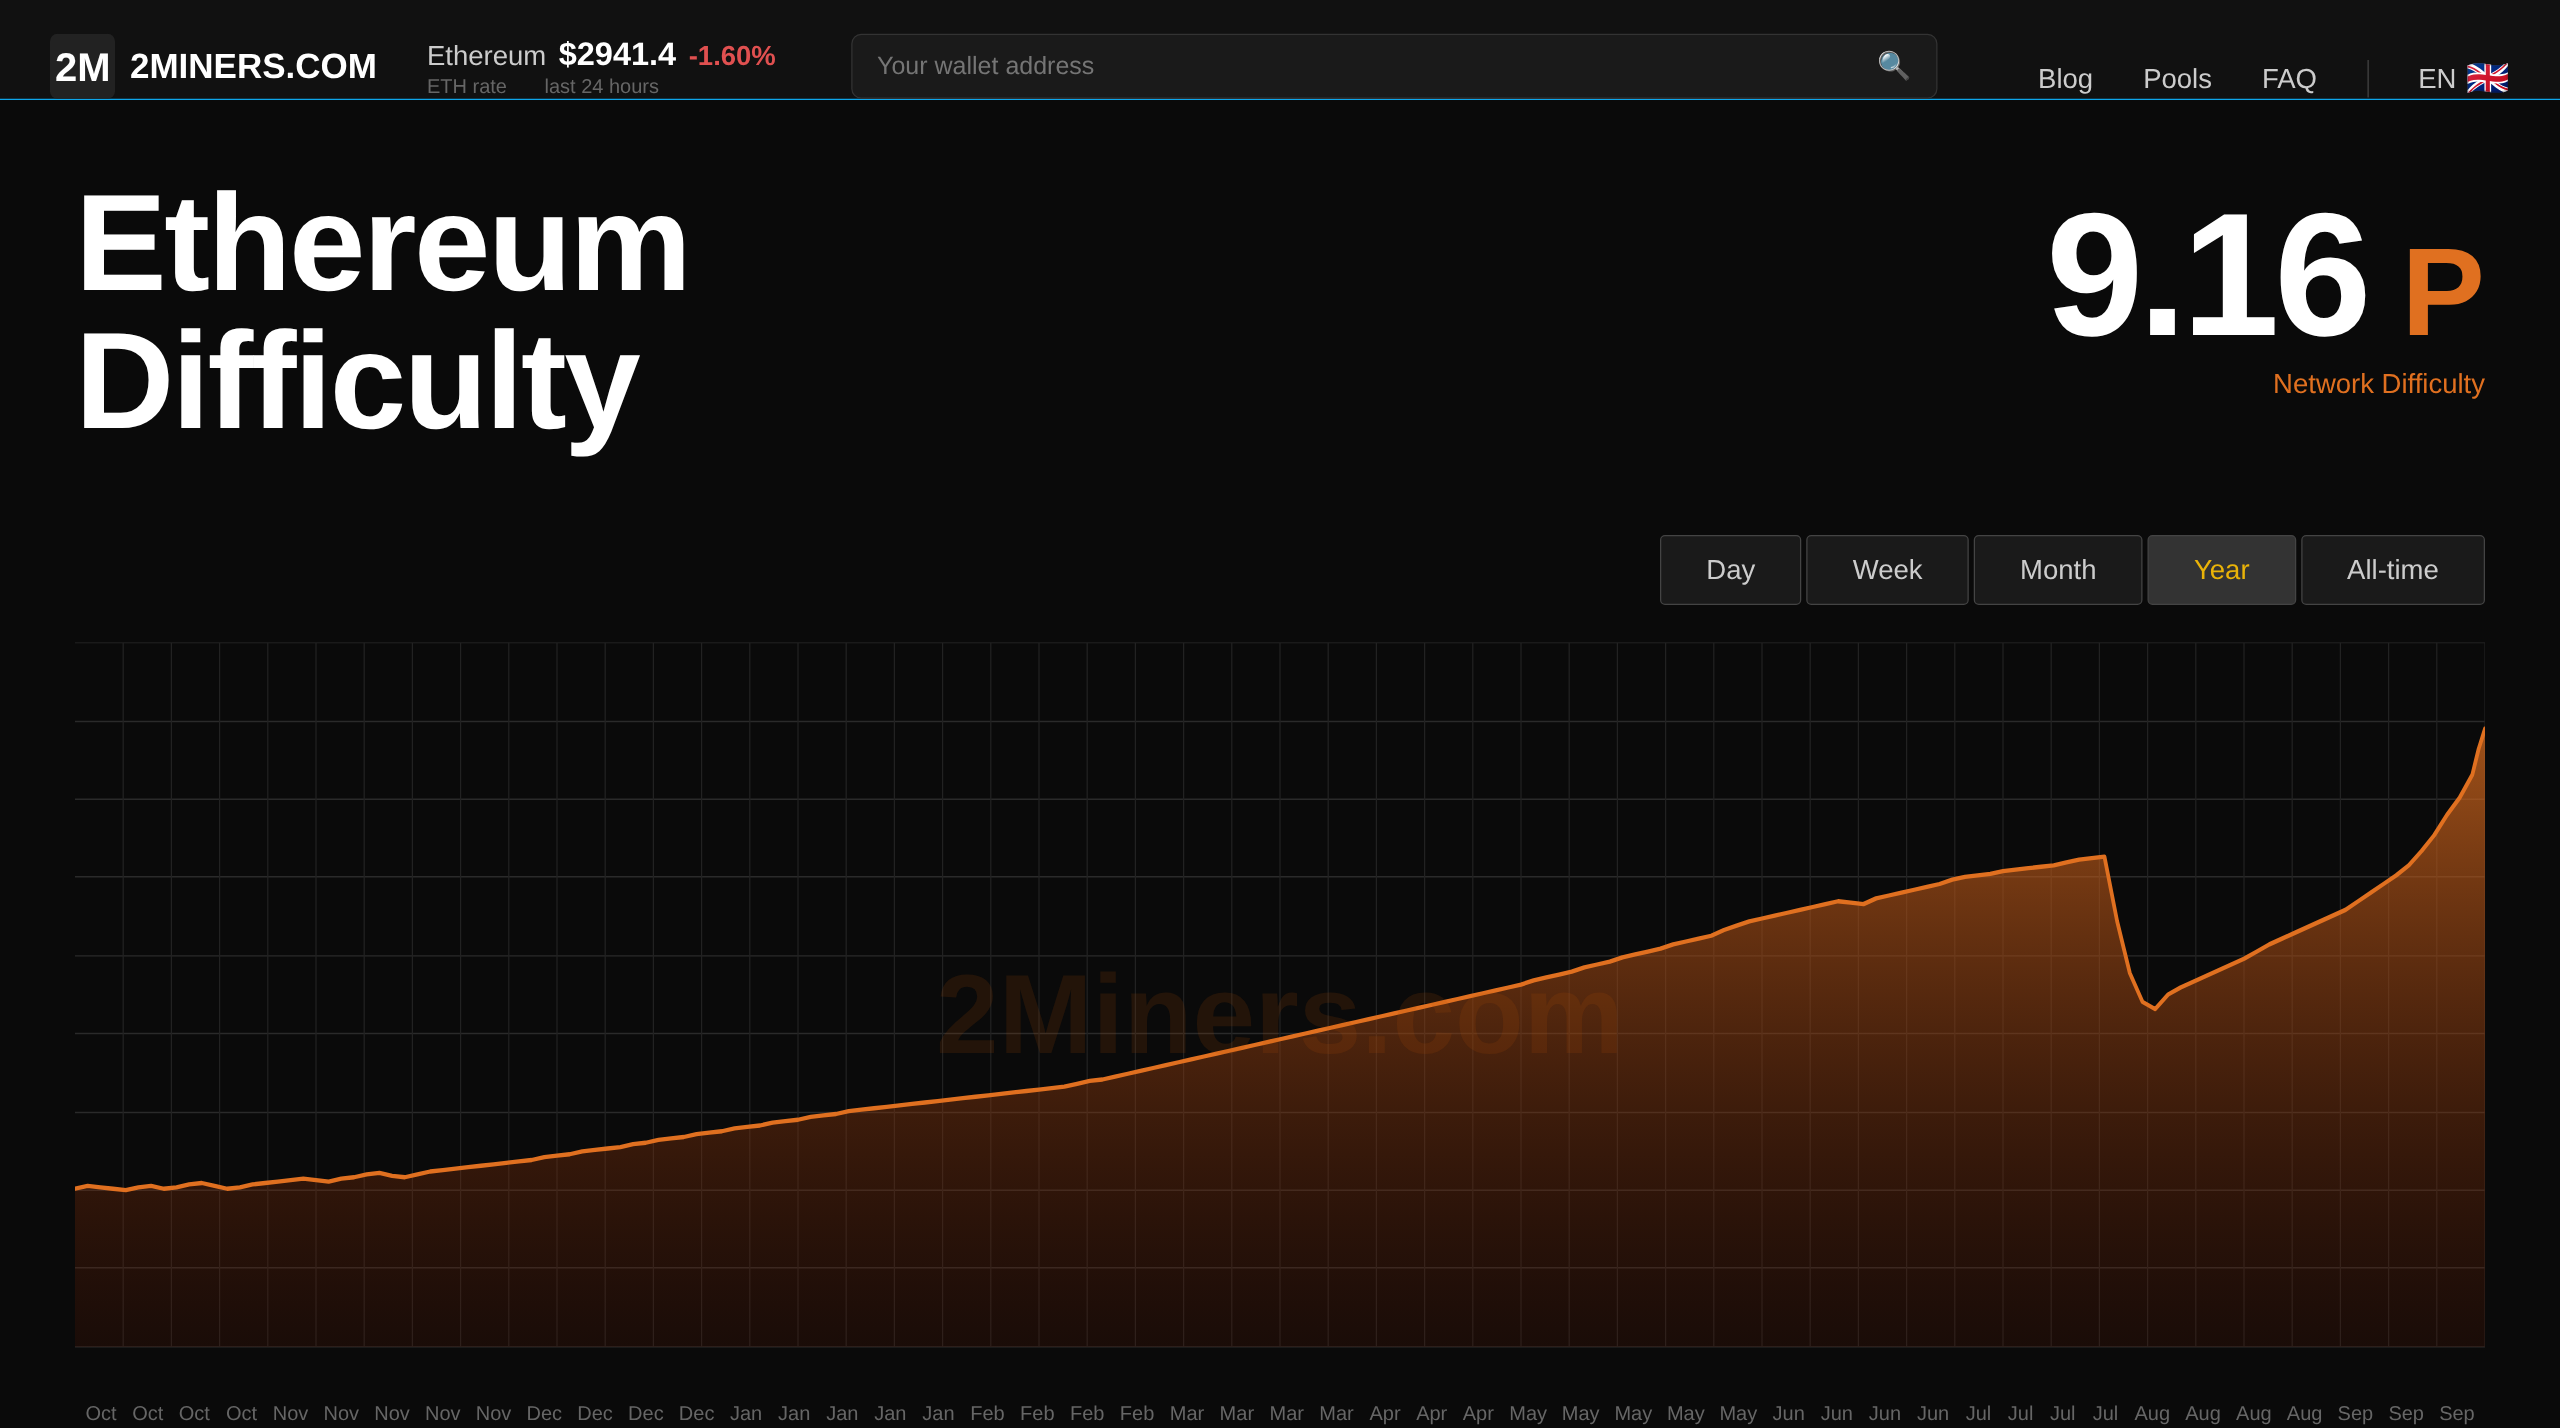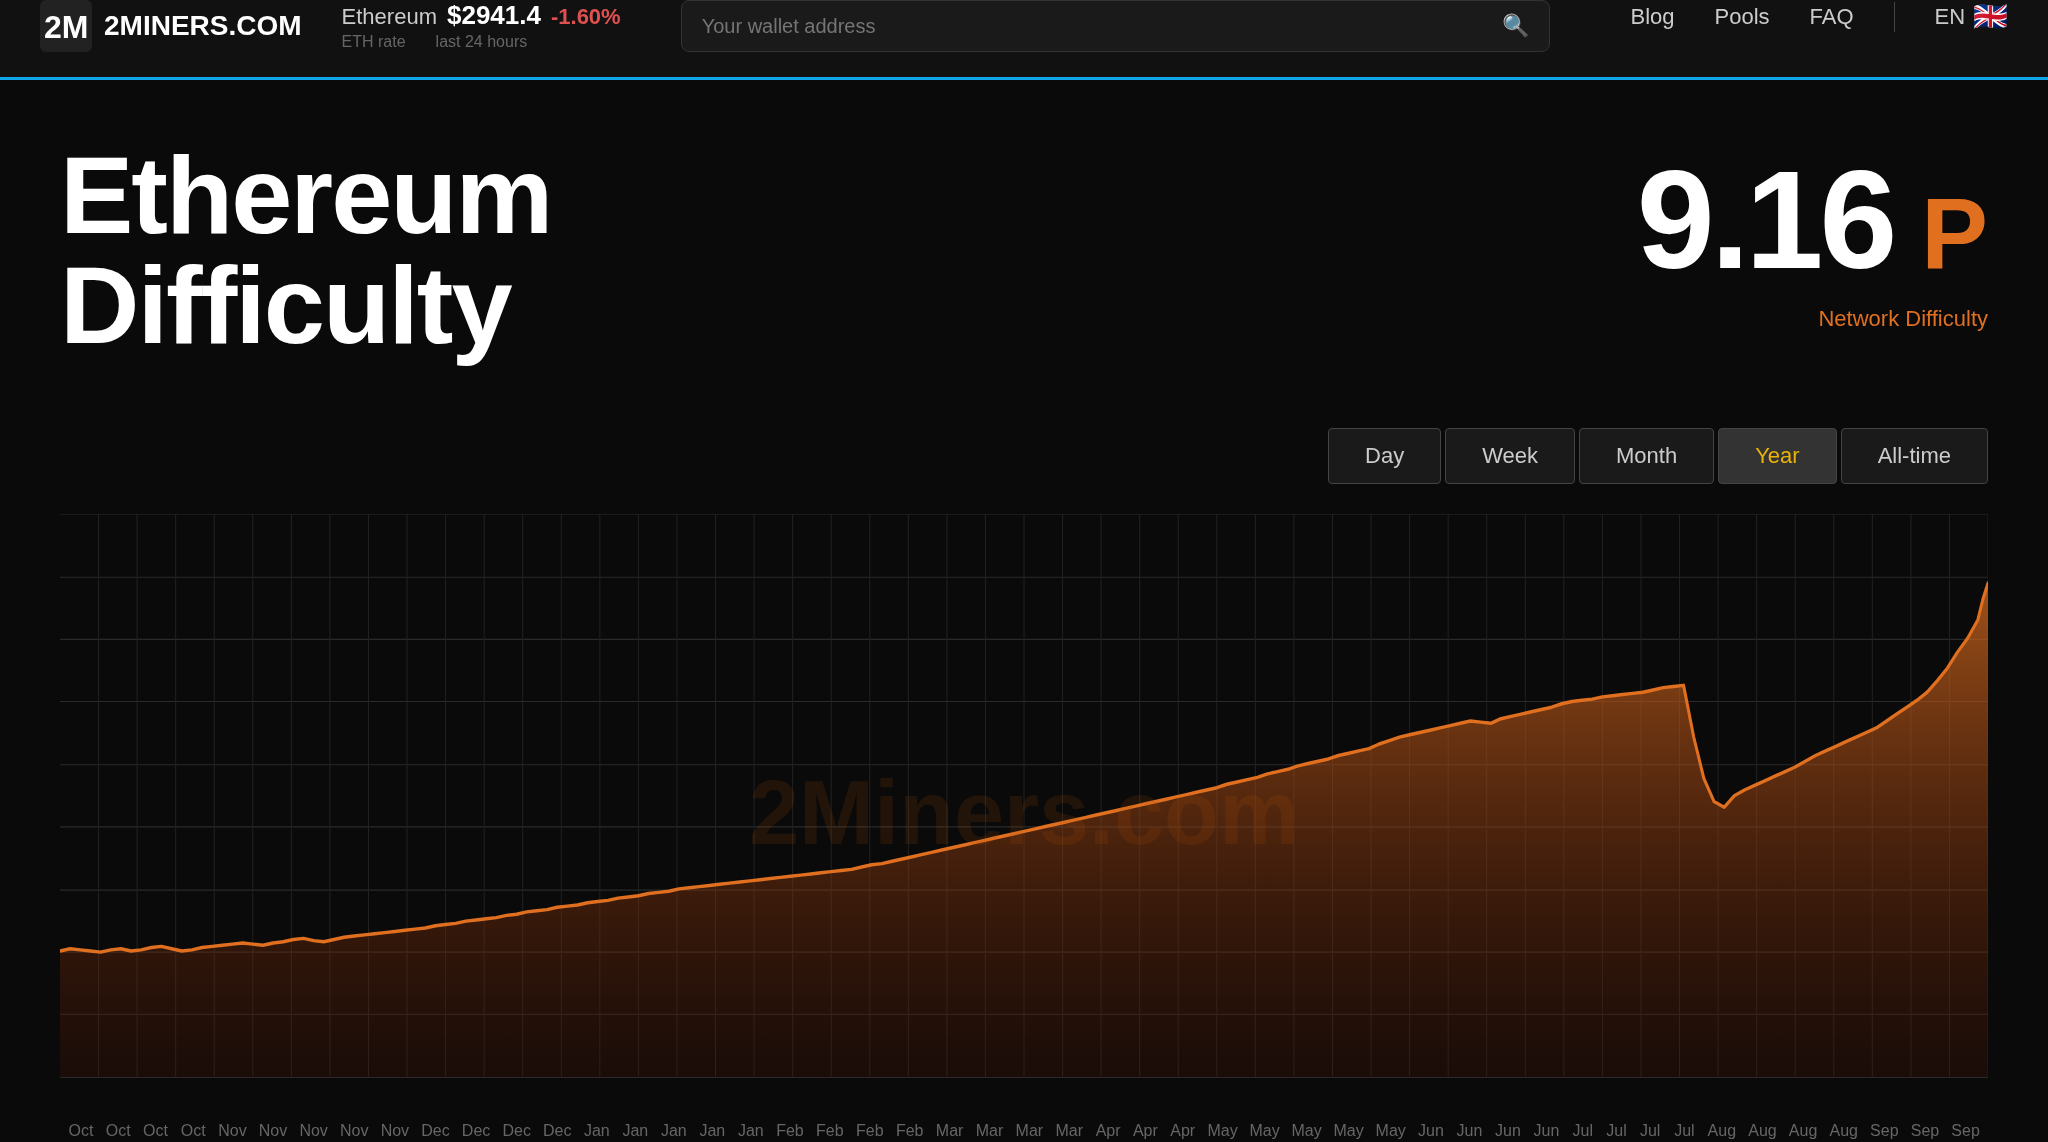--- a/index.html
+++ b/index.html
@@ -8,25 +8,25 @@
       color: #fff;
       font-family: -apple-system, BlinkMacSystemFont, 'Segoe UI', Arial, sans-serif;
       width: 2048px;
       height: 1142px;
       overflow: hidden;
     }
 
     
     .header {
       display: flex;
-      align-items: flex-start;
+      align-items: flex-end;
       padding: 0 40px;
       height: 80px;
       background: #111;
-      border-bottom: 3px solid #0ea5e9;
+      border-bottom: 1px solid #0ea5e9;
     }
     .logo {
       display: flex;
       align-items: center;
       gap: 12px;
       font-size: 28px;
       font-weight: 700;
       color: #fff;
       white-space: nowrap;
     }
@@ -161,21 +161,21 @@
     .diff-unit {
       font-size: 100px;
       font-weight: 900;
       color: #e07020;
       line-height: 1;
     }
     .diff-label {
       font-size: 22px;
       color: #e07020;
       text-align: right;
-      margin-top: 16px;
+      margin-top: 4px;
       font-weight: 500;
     }
 
     
     .period-buttons {
       display: flex;
       gap: 4px;
       margin-bottom: 30px;
       justify-content: flex-end;
     }

